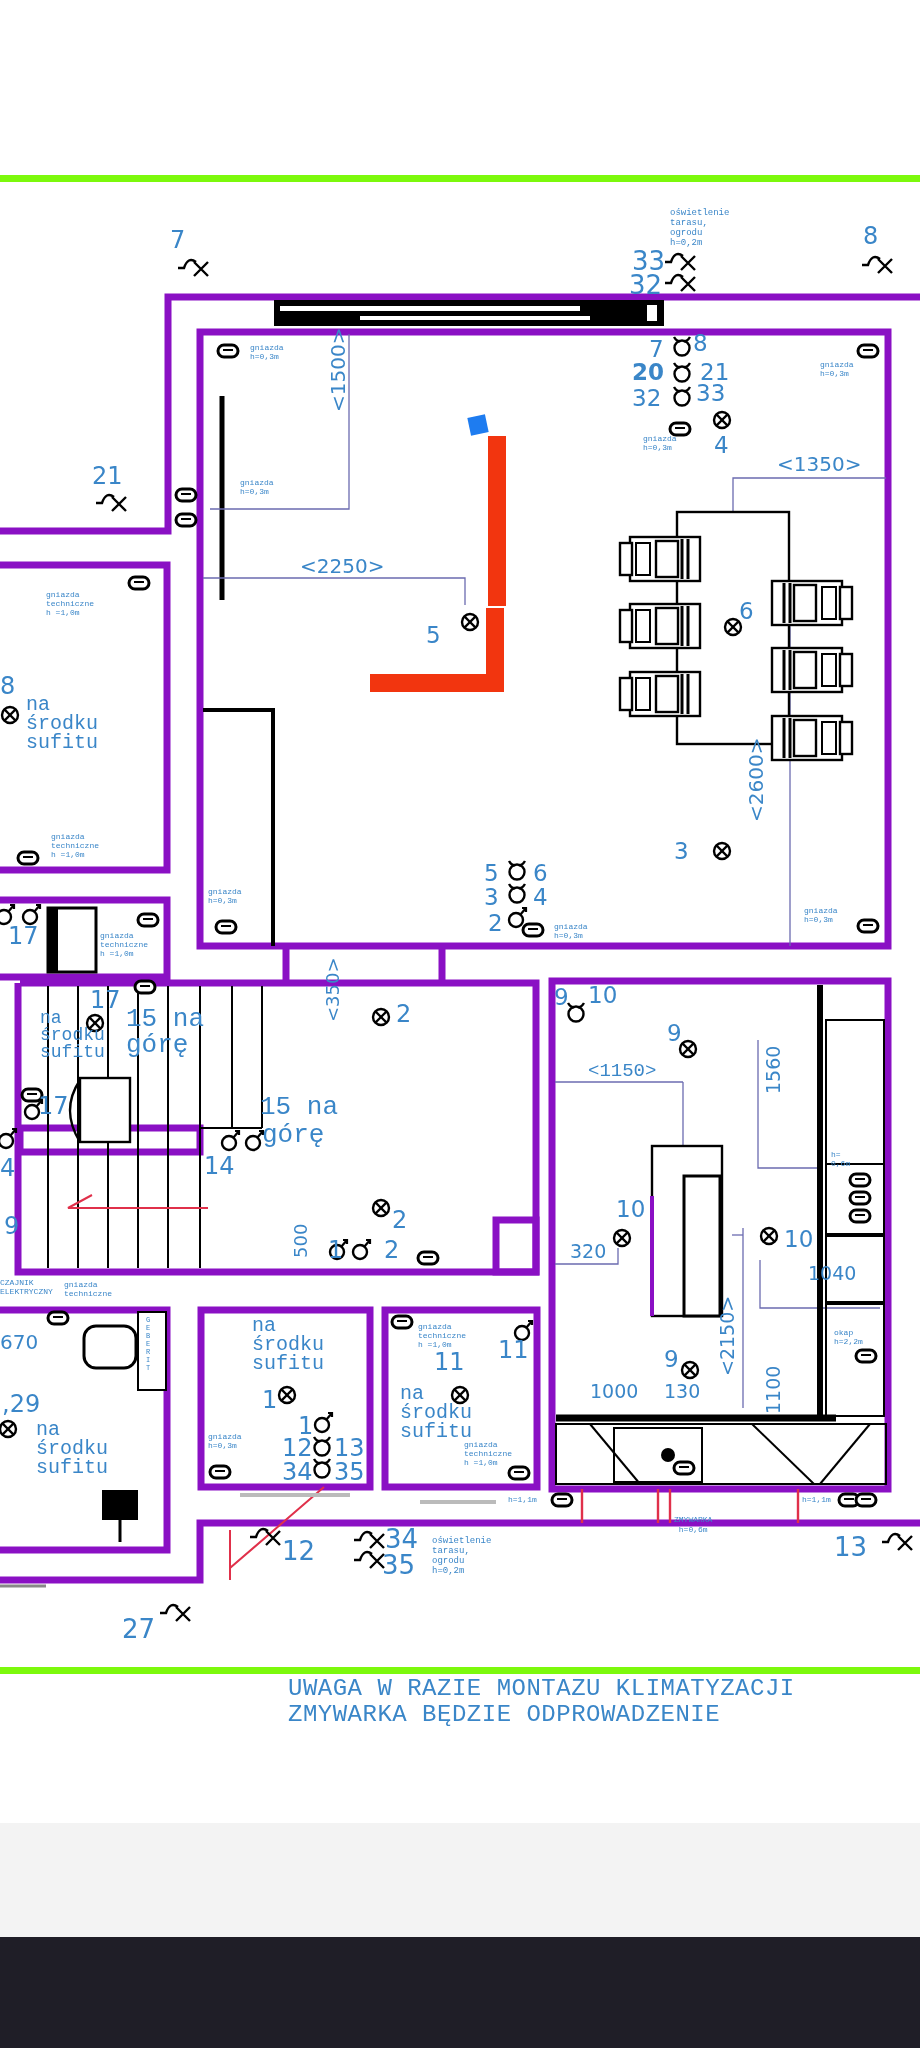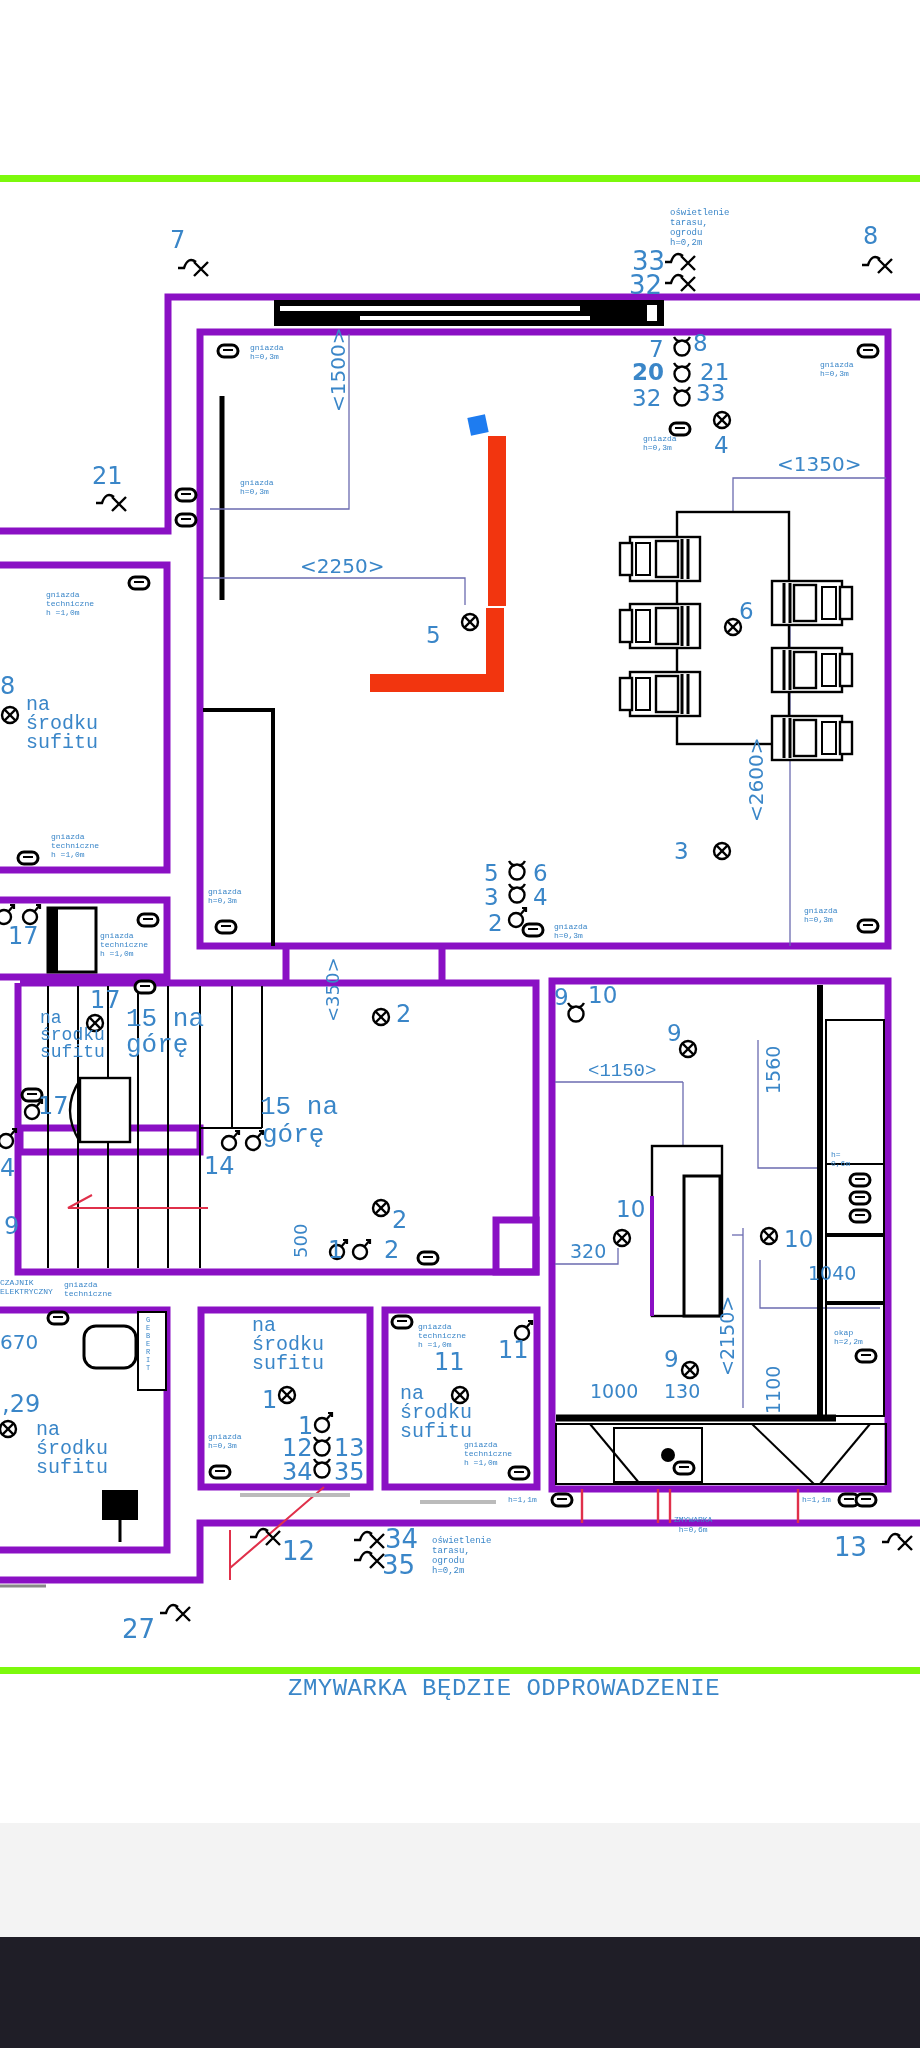--- a/index.html
+++ b/index.html
@@ -438,17 +438,17 @@
   <span style="position:absolute;left:298px;top:1412px;font-size:24px;">1</span>
   <span style="position:absolute;left:282px;top:1434px;font-size:24px;">12</span>
   <span style="position:absolute;left:334px;top:1434px;font-size:24px;">13</span>
   <span style="position:absolute;left:282px;top:1458px;font-size:24px;">34</span>
   <span style="position:absolute;left:334px;top:1458px;font-size:24px;">35</span>
 
   <span style="position:absolute;left:434px;top:1348px;font-size:24px;">11</span>
   <span style="position:absolute;left:498px;top:1336px;font-size:24px;">11</span>
 </div>
 
-<div class="note"><div>ZMYWARKA BĘDZIE ODPROWADZENIE</div></div>
+<div class="note"><div>UWAGA W RAZIE MONTAZU KLIMATYZACJI</div><div>ZMYWARKA BĘDZIE ODPROWADZENIE</div></div>
 </div>
 
 <div class="gray-band"></div>
 <div class="dark-bar"></div>
 
 </body></html>

